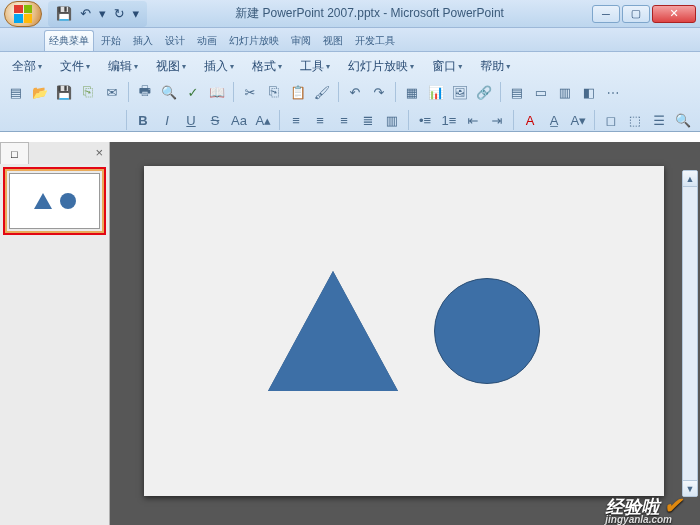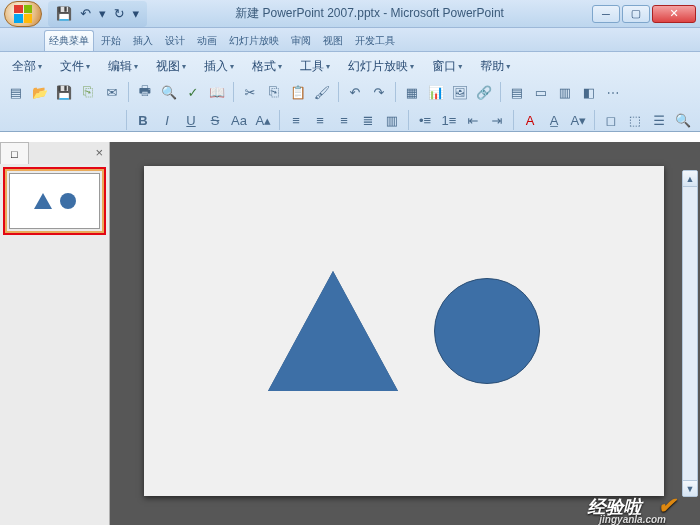--- a/index.html
+++ b/index.html
@@ -48,21 +48,21 @@
 .canvas-area { flex:1; background:#575757; position:relative; overflow:hidden; }
 .slide { position:absolute; left:34px; top:24px; width:520px; height:330px; background:#f0f0f0; box-shadow:0 2px 6px rgba(0,0,0,.6); display:flex; align-items:center; justify-content:center; gap:36px; }
 .big-tri { width:0; height:0; border-left:65px solid transparent; border-right:65px solid transparent; border-bottom:120px solid #3d6fa6; filter:drop-shadow(0 0 0 #2a4e75); }
 .big-circ { width:106px; height:106px; border-radius:50%; background:#3d6fa6; border:1px solid #2a4e75; }
 
 .vscroll { position:absolute; right:2px; top:28px; width:16px; bottom:28px; background:#e3ecf6; border:1px solid #b3c7db; border-radius:2px; }
 .vscroll .arrow { height:16px; display:flex; align-items:center; justify-content:center; font-size:9px; color:#4a6b8c; background:linear-gradient(#f2f7fc,#d7e5f3); }
 .vscroll .arrow.up{position:absolute;top:0;left:0;right:0;border-bottom:1px solid #b3c7db;}
 .vscroll .arrow.dn{position:absolute;bottom:0;left:0;right:0;border-top:1px solid #b3c7db;}
 
-.watermark { position:absolute; right:24px; bottom:6px; color:#fff; font-size:18px; font-style:italic; font-weight:bold; text-shadow:0 1px 2px #000; display:flex; align-items:baseline; gap:16px; }
+.watermark { position:absolute; right:18px; bottom:6px; color:#fff; font-size:18px; font-style:italic; font-weight:bold; text-shadow:0 1px 2px #000; display:flex; align-items:baseline; gap:4px; }
 .watermark .check { color:#d81; font-size:22px; }
 .wm-sub { position:absolute; right:10px; bottom:-6px; font-size:10px; color:#ddd;margin-left:32px; }
 </style>
 </head>
 <body>
 
 <div class="titlebar">
   <div class="office-btn">
     <div class="office-logo">
         <span></span>

